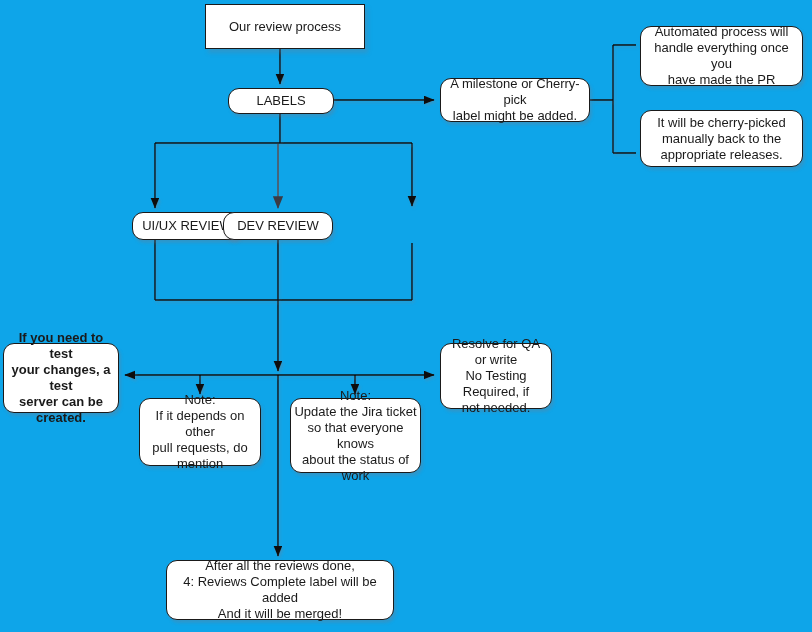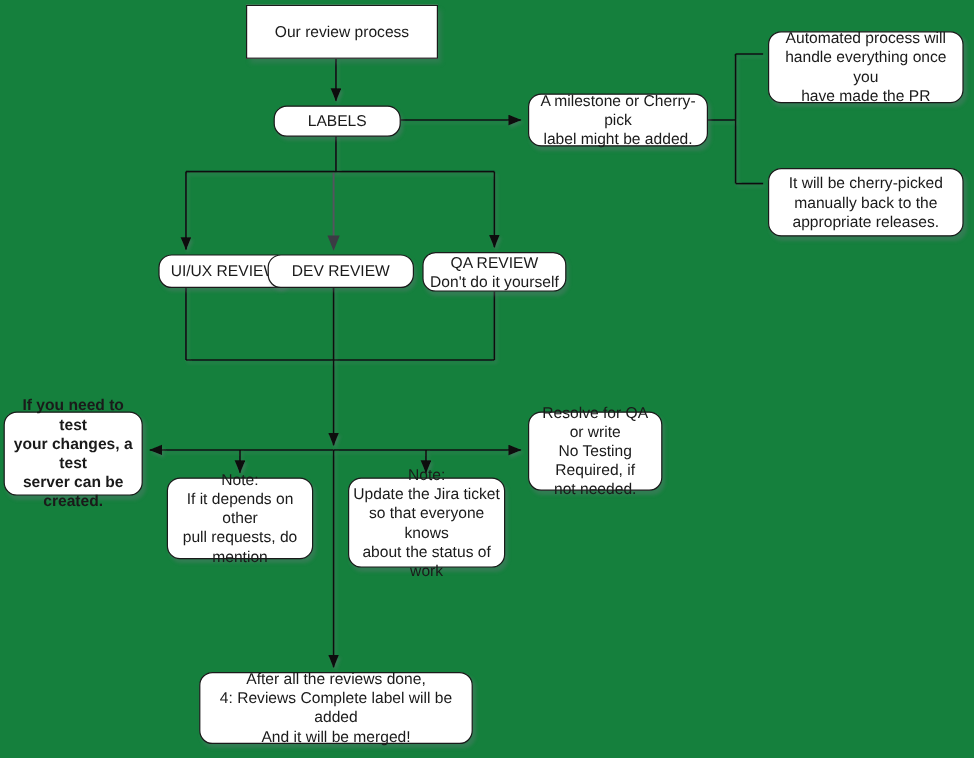--- a/index.html
+++ b/index.html
@@ -7,21 +7,21 @@
     padding: 0;
     background: #ffffff;
   }
   body {
     font-family: "Liberation Sans", sans-serif;
   }
   #canvas {
     position: relative;
     width: 812px;
     height: 632px;
-    background: #15803d;
+    background: #0ea5e9;
     overflow: hidden;
   }
   #edges {
     position: absolute;
     left: 0;
     top: 0;
     width: 812px;
     height: 632px;
   }
   .node {
@@ -101,30 +101,28 @@
 
   <div class="node rounded" style="left:228px;top:88px;width:106px;height:26px;">LABELS</div>
 
   <div class="node rounded" style="left:440px;top:78px;width:150px;height:44px;">A milestone or Cherry-pick
 label might be added.</div>
 
   <div class="node rounded" style="left:640px;top:14px;width:163px;height:60px;margin-top:12px;">Automated process will
 handle everything once you
 have made the PR</div>
 
-  <div class="node rounded" style="left:640px;top:140px;width:163px;height:57px;">It will be cherry-picked
+  <div class="node rounded" style="left:640px;top:110px;width:163px;height:57px;">It will be cherry-picked
 manually back to the
 appropriate releases.</div>
 
   <div class="node rounded" style="left:101px;top:212px;width:110px;height:28px;margin-left:31px;">UI/UX REVIEW</div>
 
-  <div class="node rounded" style="left:223px;top:212px;width:122px;height:28px;">DEV REVIEW</div>
+  <div class="node rounded" style="left:223px;top:212px;width:110px;height:28px;">DEV REVIEW</div>
 
-  <div class="node rounded tight" style="left:352px;top:210px;width:120px;height:33px;">QA REVIEW
-Don't do it yourself</div>
 
   <div class="node rounded" style="left:3px;top:343px;width:116px;height:70px;font-weight:bold;">If you need to test
 your changes, a test
 server can be
 created.</div>
 
   <div class="node rounded" style="left:139px;top:398px;width:122px;height:68px;">Note:
 If it depends on other
 pull requests, do
 mention</div>

